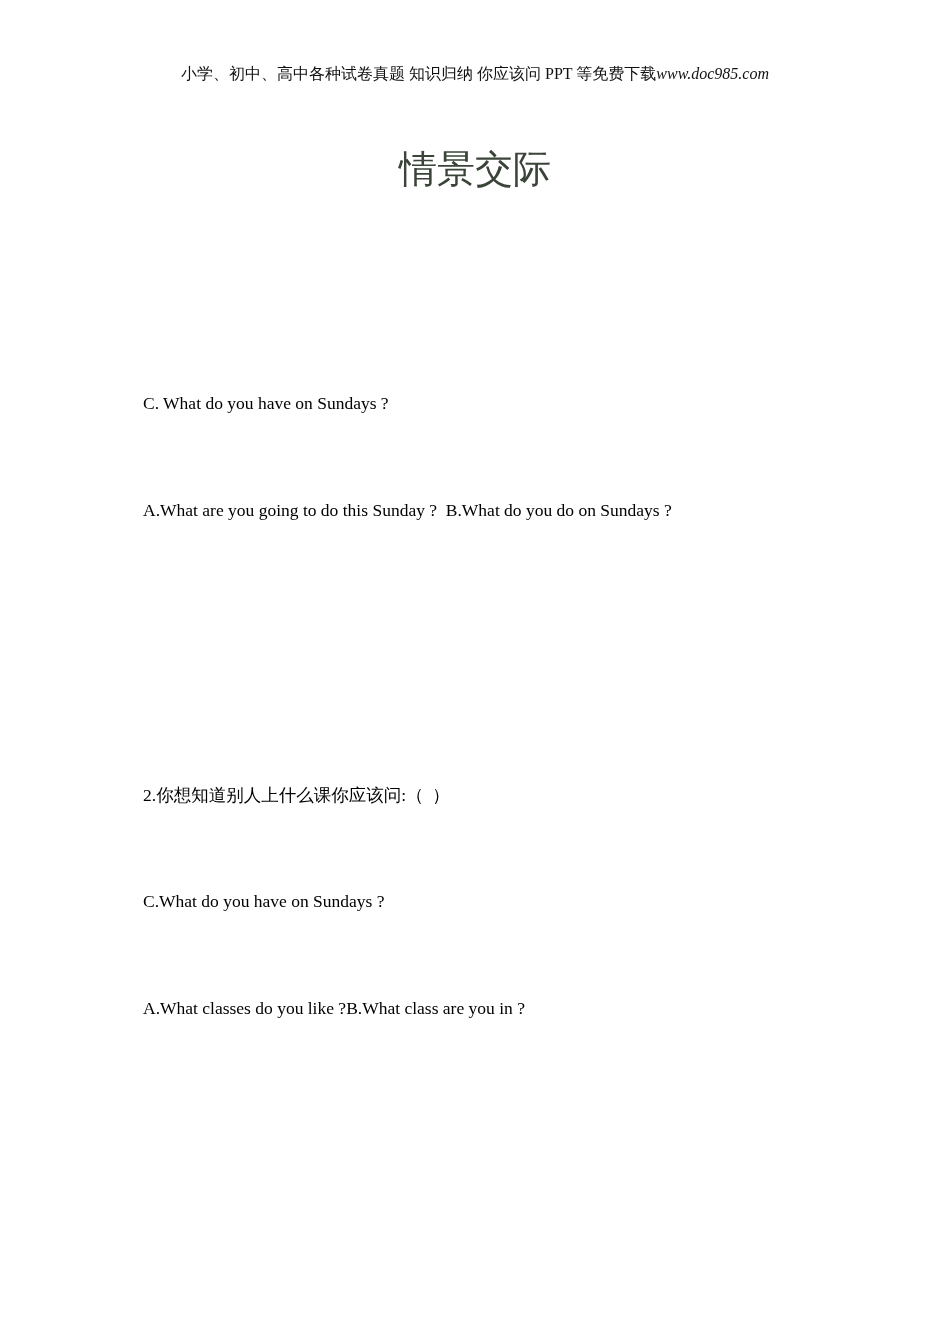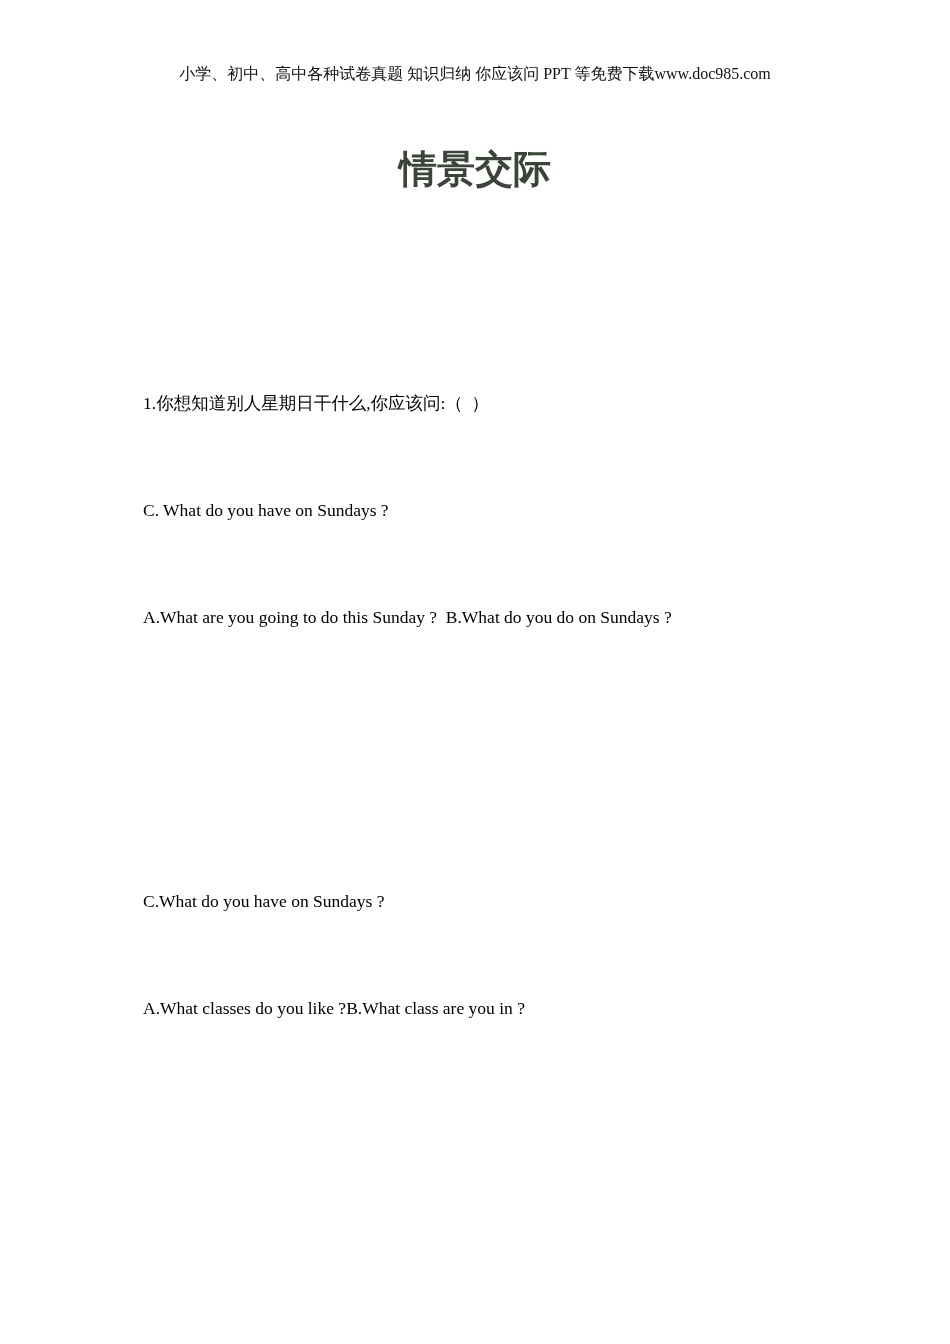--- a/index.html
+++ b/index.html
@@ -20,29 +20,30 @@
     position: absolute;
     top: 64px;
     left: 0;
     width: 100%;
     text-align: center;
     font-size: 16px;
     color: #111111;
     white-space: pre-wrap;
   }
   .doc-header .site {
+    font-style: italic;
   }
   .doc-title {
     position: absolute;
     top: 144px;
     left: 0;
     width: 100%;
     text-align: center;
     font-size: 38px;
-    font-weight: bold;
+    font-weight: normal;
     color: #3a4438;
   }
   .content {
     position: absolute;
     top: 208px;
     left: 143px;
     width: 667px;
     font-size: 17.5px;
     line-height: 35.6px;
     white-space: pre-wrap;
@@ -56,26 +57,26 @@
 
 <div class="page">
 
   <div class="doc-header"><span>小学、初中、高中各种试卷真题 知识归纳 你应该问 PPT 等免费下载</span><span class="site">www.doc985.com</span></div>
 
   <div class="doc-title">情景交际</div>
 
   <div class="content">
 
     <div class="q">
-      <div class="line">1.你想知道别人星期日干什么,你应该问:（  ）</div>
       <div class="line">C. What do you have on Sundays ?</div>
       <div class="line">A.What are you going to do this Sunday ?  B.What do you do on Sundays ?</div>
     </div>
 
     <div class="q">
+      <div class="line">2.你想知道别人上什么课你应该问:（  ）</div>
       <div class="line">C.What do you have on Sundays ?</div>
       <div class="line">A.What classes do you like ?B.What class are you in ?</div>
     </div>
 
     <div class="q">
       
       
       
     </div>
 

